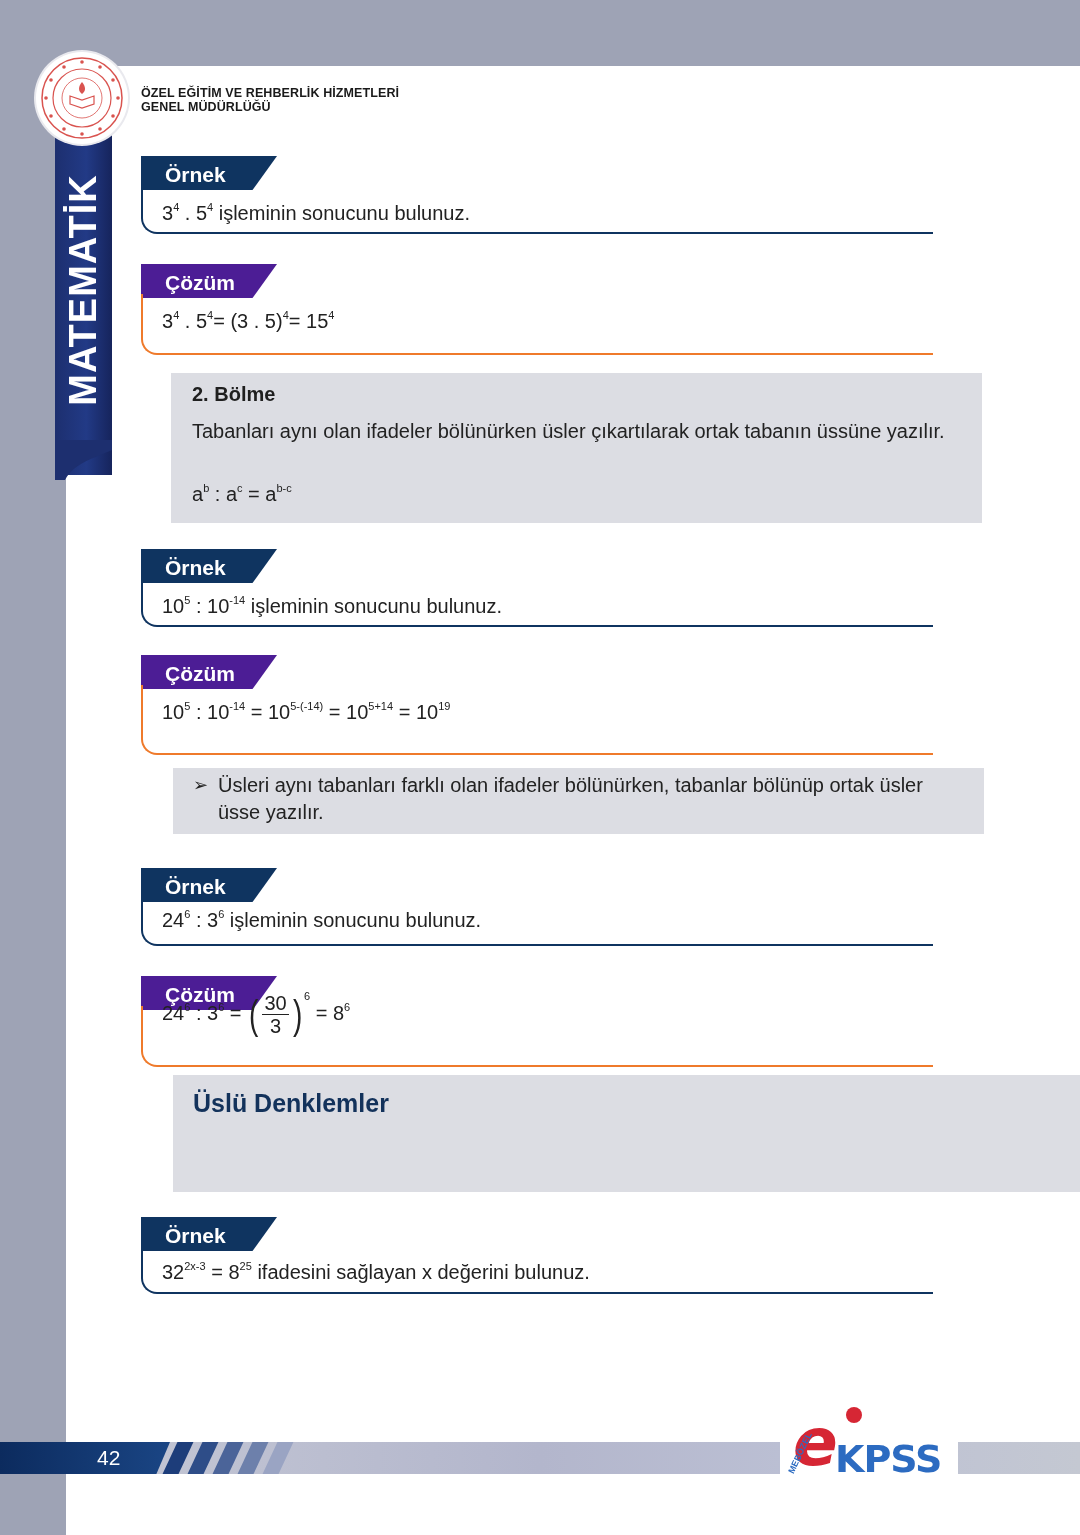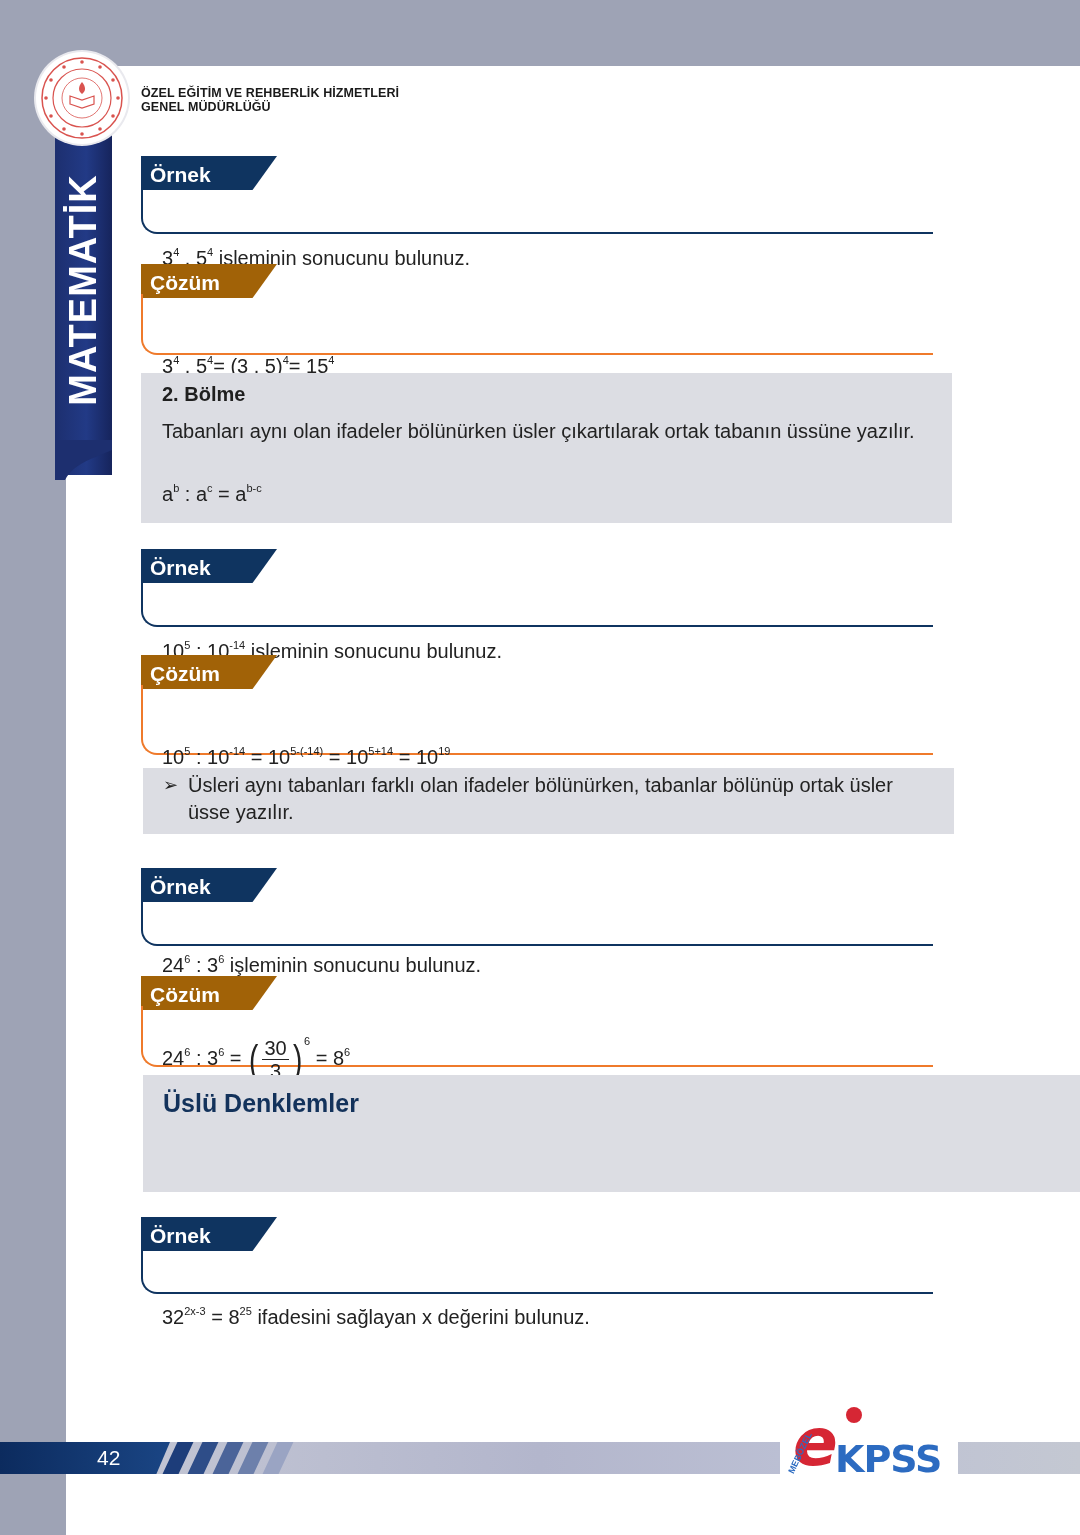--- a/index.html
+++ b/index.html
@@ -34,36 +34,36 @@
     .org-title {
       position: absolute; left: 141px; top: 86px; font-size: 12.5px; font-weight: bold; line-height: 14px;
       color: #1a1a1a; letter-spacing: 0.1px;
     }
 
     
     .box { position: absolute; left: 141px; width: 792px; }
     .box .tab {
       position: absolute; left: 0; top: 0; height: 34px; width: 136px;
       clip-path: polygon(0 0, 100% 0, 82% 100%, 0 100%);
-      color: #ffffff; font-weight: bold; font-size: 21px; line-height: 38px; padding-left: 9px; box-sizing: border-box;
+      color: #ffffff; font-weight: bold; font-size: 21px; line-height: 38px; padding-left: 24px; box-sizing: border-box;
     }
     .box .frame {
       position: absolute; left: 0; top: 30px; width: 792px; bottom: 0;
       border-left: 2px solid; border-bottom: 2px solid; border-bottom-left-radius: 16px; box-sizing: border-box;
     }
     .box.ornek .tab { background: #0f3460; }
     .box.ornek .frame { border-color: #0f3460; }
-    .box.cozum .tab { background: #a16207; }
+    .box.cozum .tab { background: #4c1d95; }
     .box.cozum .frame { border-color: #ef7a2b; }
     .box .content {
-      position: absolute; left: 21px; font-size: 20px; color: #222; white-space: nowrap; margin-top: 45px;
+      position: absolute; left: 21px; font-size: 20px; color: #222; white-space: nowrap;
     }
     sup { font-size: 11px; position: relative; top: -1px; vertical-align: super; line-height: 0; }
 
-    .grey-panel { position: absolute; background: #dcdde3; }
+    .grey-panel { position: absolute; background: #dcdde3; margin-left: 30px; }
     .panel-heading { position: absolute; left: 21px; font-weight: bold; font-size: 20px; color: #1f1f1f; }
     .panel-text { position: absolute; left: 21px; right: 20px; font-size: 20px; line-height: 27px; text-align: justify; color: #222; }
 
     .denk-heading { position: absolute; left: 20px; top: 14px; font-weight: bold; font-size: 25px; color: #13325b; }
 
     .frac { display: inline-block; vertical-align: middle; text-align: center; font-size: 20px; line-height: 22px; margin: 0 2px; }
     .frac .num { display: block; border-bottom: 1.5px solid #222; padding: 0 2px; }
     .frac .den { display: block; }
     .paren { font-size: 40px; font-weight: 300; vertical-align: middle; line-height: 40px; display: inline-block; transform: scaleX(0.7); }
 

